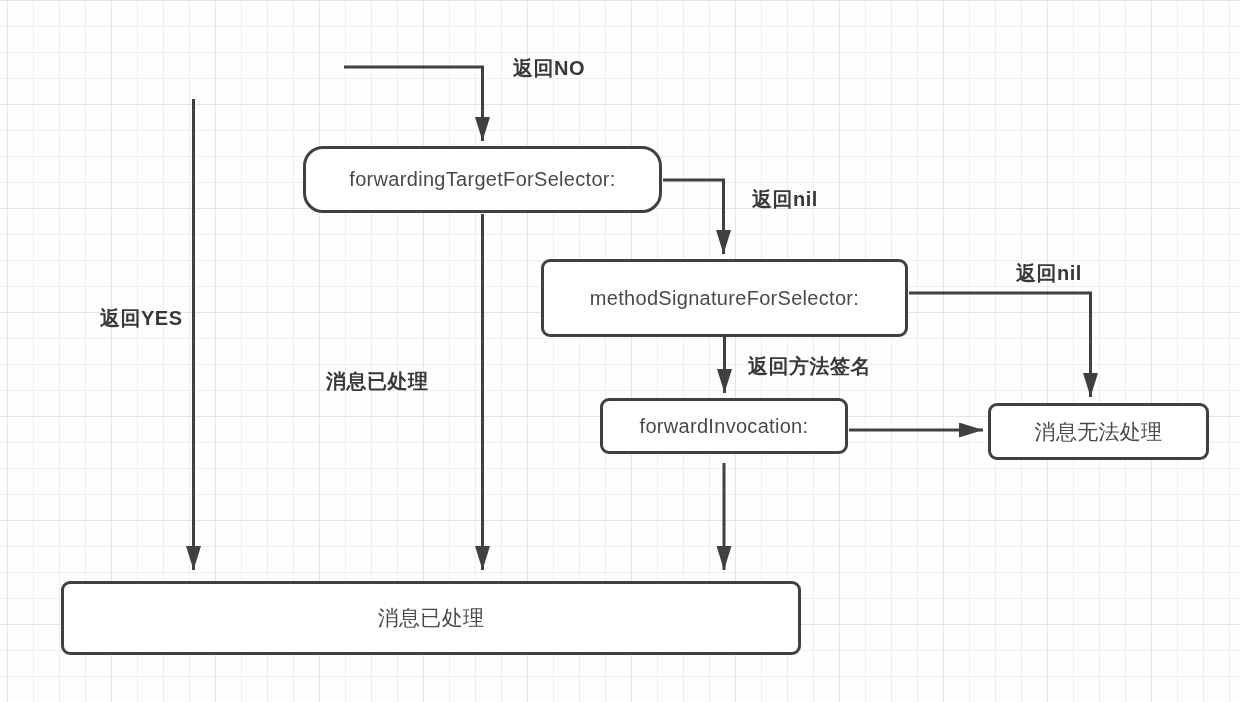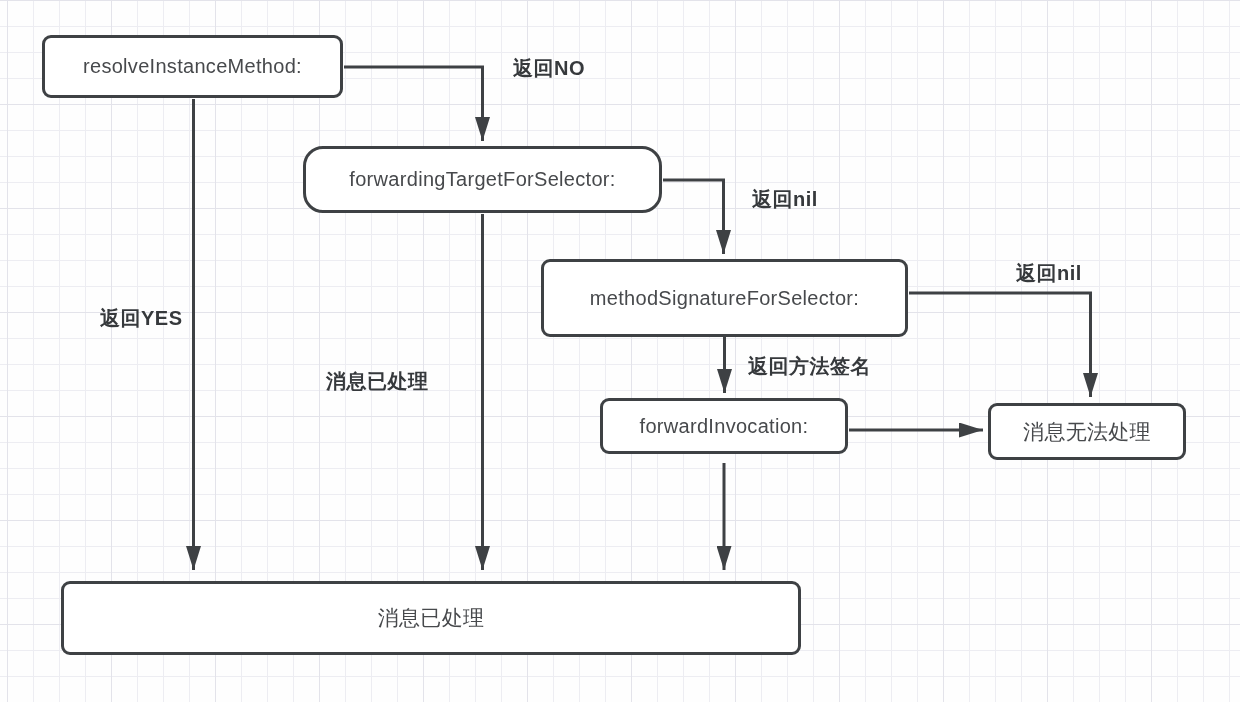--- a/index.html
+++ b/index.html
@@ -50,21 +50,21 @@
     left: 0; top: 0;
     width: 1240px;
     height: 702px;
     pointer-events: none;
   }
 
   #node-resolve        { left: 42px;  top: 35px;  width: 301px; height: 63px; }
   #node-fwd-target     { left: 303px; top: 146px; width: 359px; height: 67px; border-radius: 20px; }
   #node-method-sig     { left: 541px; top: 259px; width: 367px; height: 78px; }
   #node-fwd-invocation { left: 600px; top: 398px; width: 248px; height: 56px; }
-  #node-unhandled      { left: 988px; top: 403px; width: 198px; height: 57px; }
+  #node-unhandled      { left: 988px; top: 403px; width: 221px; height: 57px; }
   #node-handled        { left: 61px;  top: 581px; width: 740px; height: 74px; }
 
   #label-return-no         { left: 513px;  top: 55px;  }
   #label-return-nil-1      { left: 752px;  top: 186px; }
   #label-return-nil-2      { left: 1016px; top: 260px; }
   #label-return-signature  { left: 748px;  top: 353px; }
   #label-return-yes        { left: 100px;   top: 305px; text-align: center; }
   #label-return-fwd-target { left: 326px;  top: 368px; }
 </style>
 </head>
@@ -89,23 +89,20 @@
 
     <path d="M849,430 L983,430" fill="none" stroke="#3e4144" stroke-width="3" marker-end="url(#arrow)"></path>
 
     <path d="M724,463 L724,570" fill="none" stroke="#3e4144" stroke-width="3" marker-end="url(#arrow)"></path>
 
     <path d="M193.5,99 L193.5,570" fill="none" stroke="#3e4144" stroke-width="3" marker-end="url(#arrow)"></path>
 
     <path d="M482.5,214 L482.5,570" fill="none" stroke="#3e4144" stroke-width="3" marker-end="url(#arrow)"></path>
   </svg>
 
-  <div class="node" id="node-resolve">
-    <span>resolveInstanceMethod:</span>
-  </div>
 
   <div class="node" id="node-fwd-target">
     <span>forwardingTargetForSelector:</span>
   </div>
 
   <div class="node" id="node-method-sig">
     <span>methodSignatureForSelector:</span>
   </div>
 
   <div class="node" id="node-fwd-invocation">

